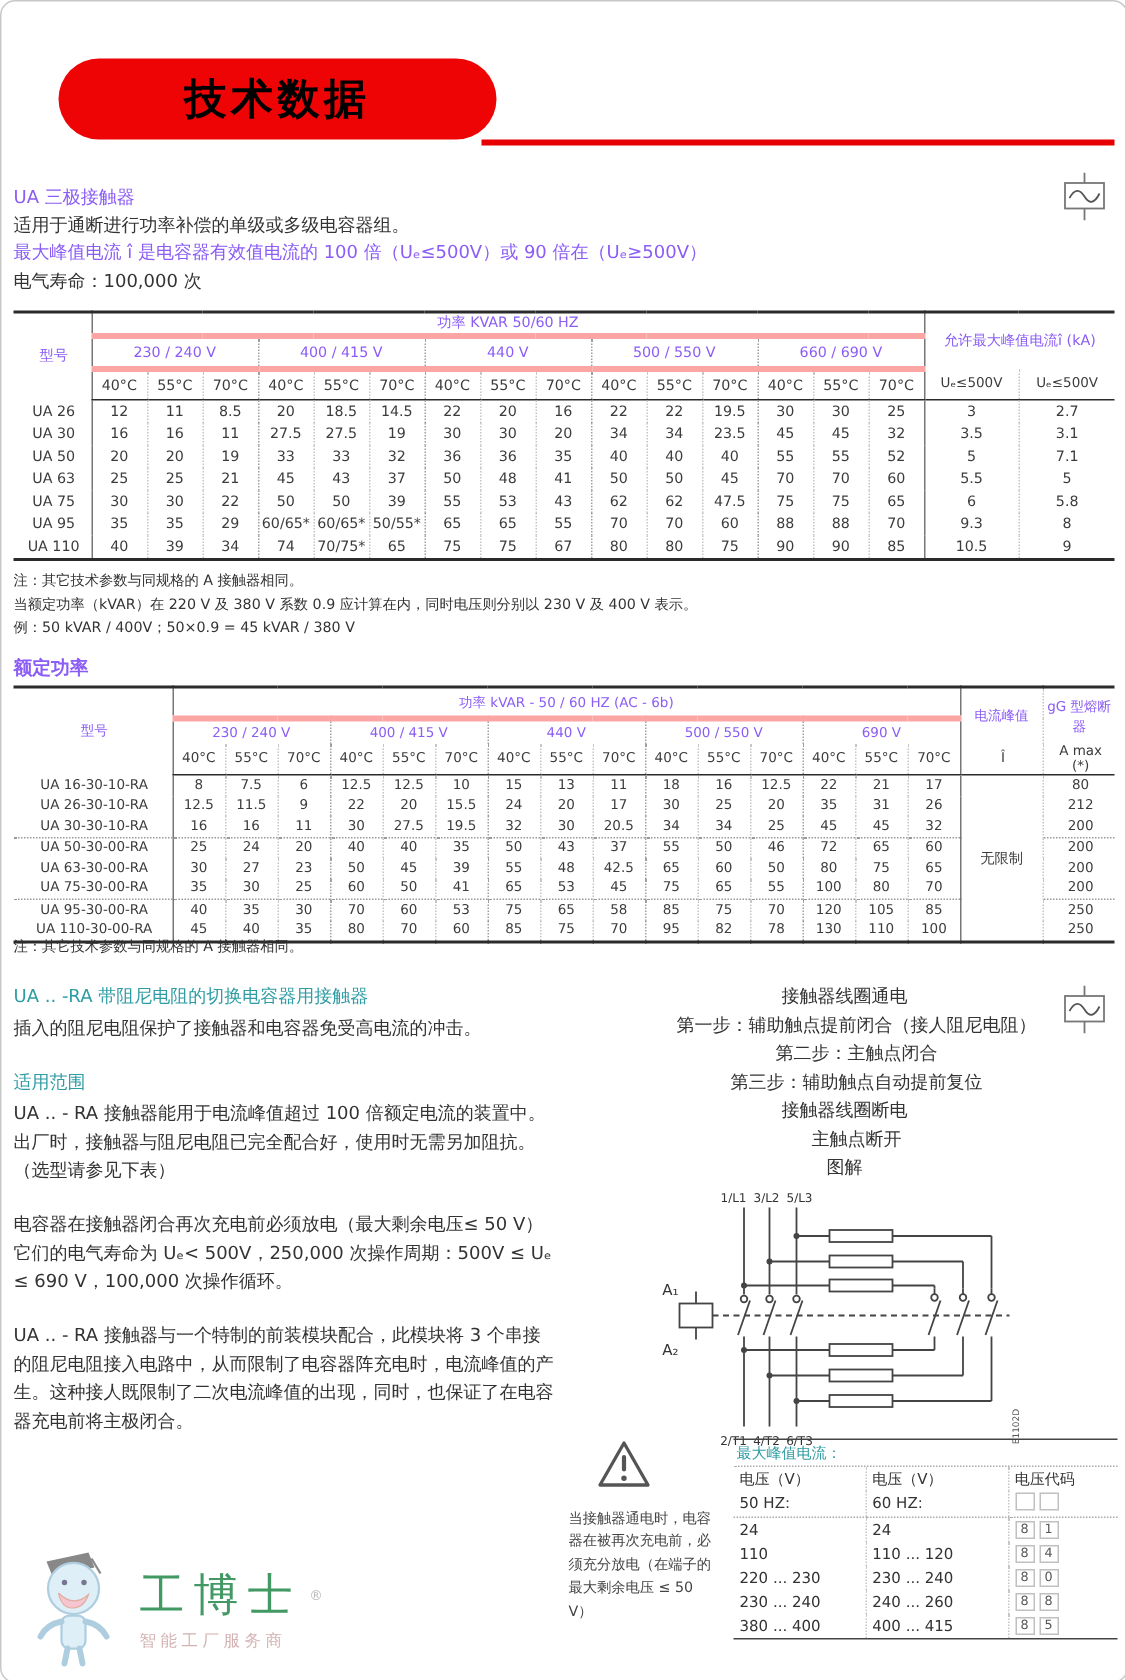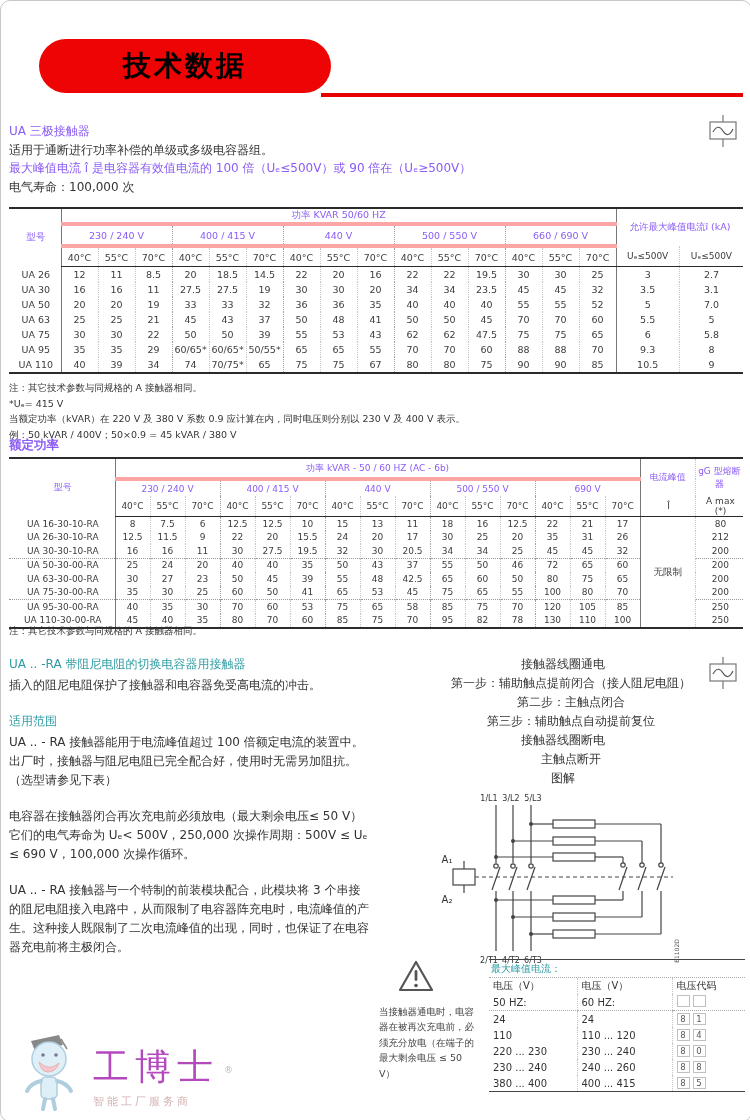--- a/index.html
+++ b/index.html
@@ -53,21 +53,21 @@
   table.coil{border-collapse:collapse;table-layout:fixed;width:256px;}
   table.coil td,table.coil th{font-weight:normal;text-align:left;padding:1px 2px 1px 4px;font-size:10px;height:14px;}
   table.coil thead th{border-bottom:1px dotted #aaa;}
   .cbox{display:inline-block;min-width:7px;border:1px solid #c0c0c0;font-size:8.5px;line-height:10px;
         padding:0 2px;margin-right:3px;text-align:center;color:#555;}
   .cbox.empty{height:10px;width:5px;}
   
   .logo{position:absolute;left:14px;top:1028px;opacity:.8;}
   .logo .row{display:flex;align-items:flex-start;}
   .logo .txt{margin-left:6px;padding-top:14px;}
-  .logo .nm{font-family:"DejaVu Serif","Liberation Serif",serif;font-size:36px;color:#a21caf;letter-spacing:6px;}
+  .logo .nm{font-family:"DejaVu Serif","Liberation Serif",serif;font-size:30px;color:#15803d;letter-spacing:6px;}
   .logo .reg{font-size:9px;color:#aaa;vertical-align:super;}
   .logo .tag{font-size:11px;color:#c9a0a0;letter-spacing:3px;margin-top:2px;}
   .sineicon{position:absolute;}
 </style>
 </head>
 <body>
 
 <div class="page">
 
   <div class="badge">
@@ -198,21 +198,21 @@
             <td class="vg">36</td>
             <td class="vd">36</td>
             <td class="vd">35</td>
             <td class="vg">40</td>
             <td class="vd">40</td>
             <td class="vd">40</td>
             <td class="vg">55</td>
             <td class="vd">55</td>
             <td class="vd">52</td>
             <td class="vs">5</td>
-            <td class="vd">7.0</td>
+            <td class="vd">7.1</td>
           </tr>
           <tr>
             <td class="left">UA 63</td>
             <td class="vs">25</td>
             <td class="vd">25</td>
             <td class="vd">21</td>
             <td class="vg">45</td>
             <td class="vd">43</td>
             <td class="vd">37</td>
             <td class="vg">50</td>
@@ -286,21 +286,20 @@
             <td class="vd">85</td>
             <td class="vs">10.5</td>
             <td class="vd">9</td>
           </tr>
         </tbody>
       </table>
   </div>
 
   <div class="notes">
     <div>注：其它技术参数与同规格的 A 接触器相同。</div>
-    <div>*Uₑ= 415 V</div>
     <div>当额定功率（kVAR）在 220 V 及 380 V 系数 0.9 应计算在内，同时电压则分别以 230 V 及 400 V 表示。</div>
     <div>例：50 kVAR / 400V；50×0.9 = 45 kVAR / 380 V</div>
   </div>
 
   <div class="sect-title teal" style="top:436px;">额定功率</div>
 
   <div class="tblwrap" style="top:456px;">
     <table class="data" id="t2">
         <colgroup>
           <col style="width: 106px;">

